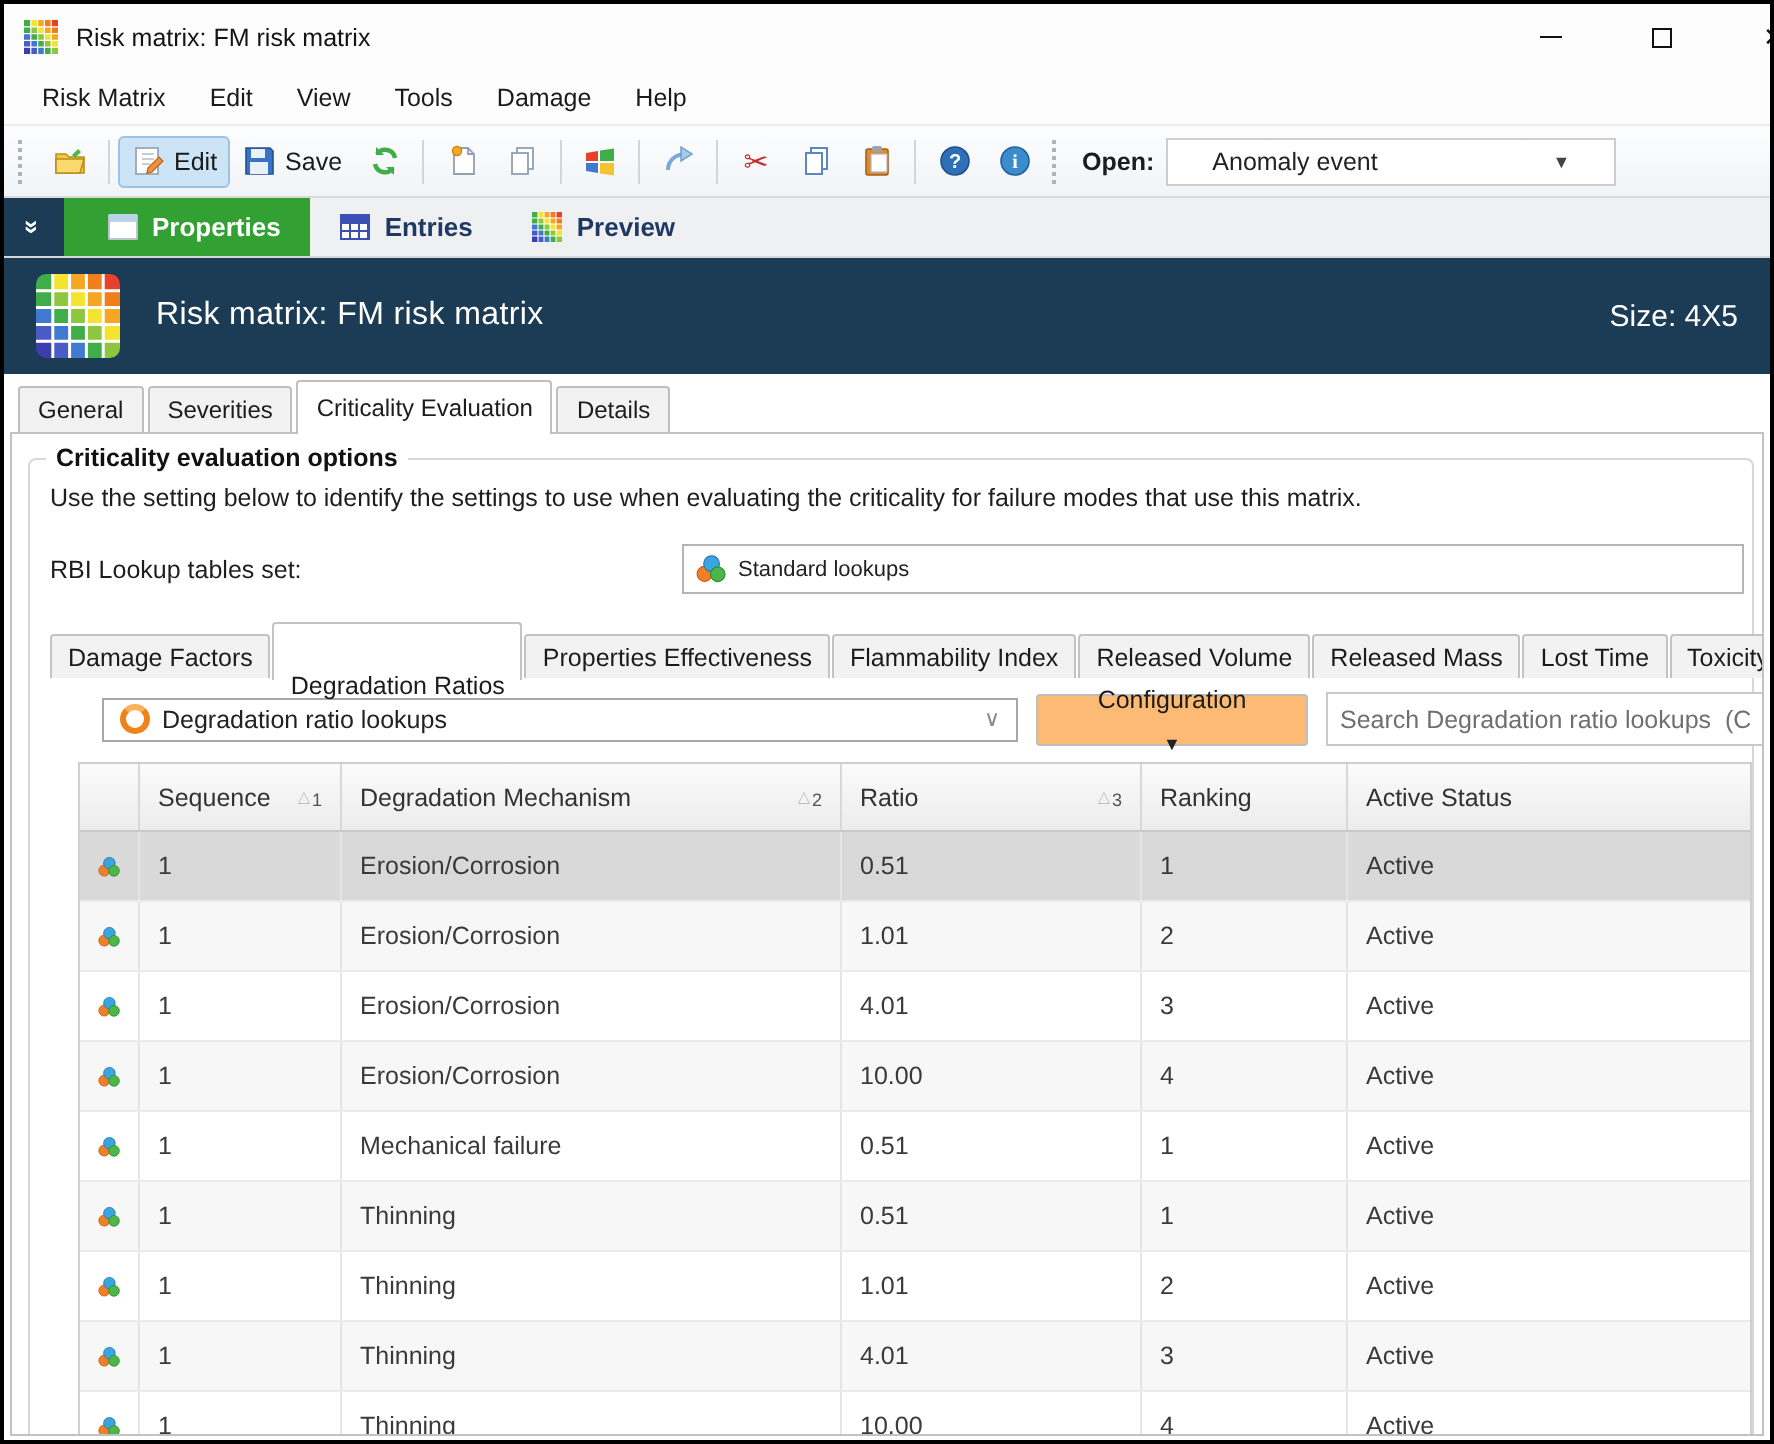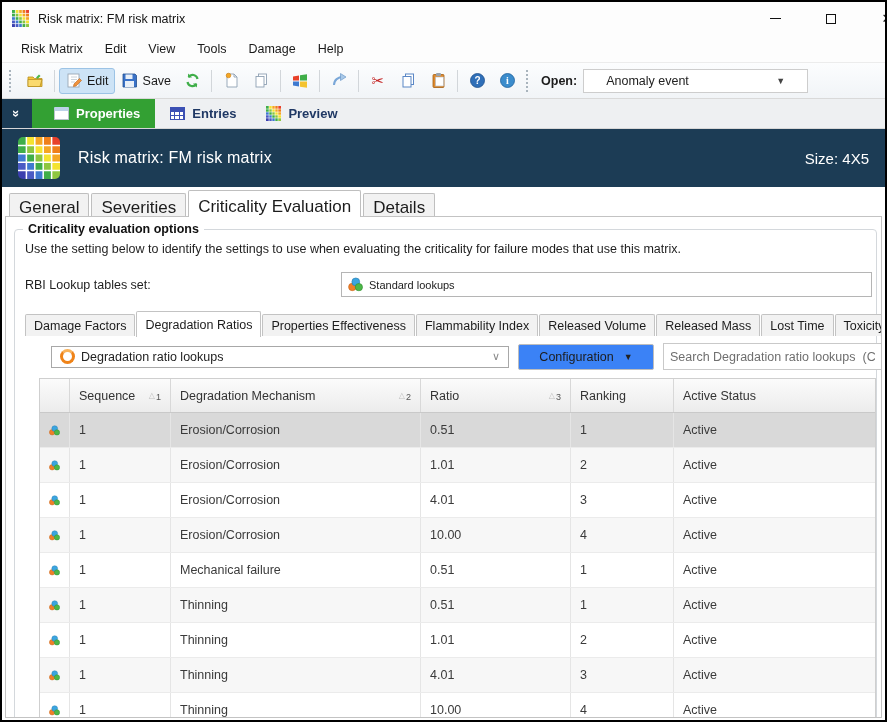--- a/index.html
+++ b/index.html
@@ -63,21 +63,21 @@
   
   .banner { flex:0 0 58px; background:#1c3c55; display:flex; align-items:center;
             padding:0 16px; color:#fff; }
   .banner-ico { width:42px; height:42px; border-radius:5px; overflow:hidden; }
   .banner-title { font-size:16px; margin-left:18px; letter-spacing:.2px; }
   .banner-size { margin-left:auto; font-size:15px; }
 
   
   .pagetabs { flex:0 0 29px; display:flex; align-items:flex-end; padding-left:7px;
               background:#fff; position:relative; z-index:2; }
-  .ptab { font-size:17px; color:#1c1c1c; background:#f2f2f2; border:1px solid #bfbfbf;
+  .ptab { font-size:12px; color:#1c1c1c; background:#f2f2f2; border:1px solid #bfbfbf;
           border-bottom:none; border-radius:2px 2px 0 0; padding:4px 9px 4px 9px;
           margin-right:2px; height:23px; }
   .ptab.active { background:#fff; height:27px; padding-top:6px; margin-bottom:-1px; z-index:3; }
 
   
   .content { flex:1; margin:0 3px 2px 3px; border:1px solid #c3c3c3; background:#fff;
              padding:12px 4px 0 8px; overflow:hidden; position:relative; }
   .groupbox { border:1px solid #d4d8dc; border-radius:4px; height:calc(100% + 20px);
               padding:10px 0 0 10px; position:relative; }
   .groupbox-title { position:absolute; top:-8px; left:8px; background:#fff; padding:0 5px;
@@ -86,31 +86,31 @@
   .rbi-row { display:flex; align-items:center; margin-bottom:14px; }
   .rbi-label { font-size:12.5px; color:#1e1e1e; width:316px; flex:0 0 316px; }
   .rbi-field { flex:1; height:25px; border:1px solid #b5b5b5; background:#fff; margin-right:4px;
                display:flex; align-items:center; gap:6px; padding:0 6px; font-size:11px; color:#222; }
 
   
   .lookup-tabs { display:flex; align-items:flex-end; white-space:nowrap; }
   .ltab { font-size:12.5px; color:#1c1c1c; background:#f2f2f2; border:1px solid #c3c3c3;
           border-bottom:none; border-radius:2px 2px 0 0; padding:4px 8px; margin-right:1px;
           height:22px; flex:0 0 auto; }
-  .ltab.active { background:#fff; height:26px; padding-top:6px; margin-bottom:-1px; z-index:2; position:relative; }
+  .ltab.active { background:#fff; height:26px; padding-top:24px; margin-bottom:-1px; z-index:2; position:relative; }
 
   .lookup-bar { display:flex; align-items:center; gap:9px; margin:7px 0 8px 26px; }
   .lk-combo { width:458px; height:22px; border:1px solid #a8a8a8; background:#fff;
               display:flex; align-items:center; gap:6px; padding:0 8px; font-size:12.5px; color:#222; }
   .lk-combo .chev { margin-left:auto; color:#8a8a8a; font-size:11px; }
   .ring { width:15px; height:15px; border:3.5px solid #ef8318; border-radius:50%;
           border-top-color:#f9b259; }
   .config-btn { width:136px; height:26px; border:1px solid #bdbdbd; border-radius:2px;
-                background:#3b82f6; display:flex; align-items:center; justify-content:center;
-                gap:10px; font-size:12.5px; color:#1c1c1c; }
+                background:#fdba74; display:flex; align-items:center; justify-content:center;
+                gap:10px; font-size:12.5px; color:#1c1c1c;flex-direction:column; }
   .config-btn .arrow { font-size:9px; color:#222; }
   .search-box { flex:1; height:27px; border:1px solid #c9c9c9; background:#fff;
                 margin-right:-6px; }
   .search-box input { width:100%; height:100%; border:none; outline:none;
                       font-family:"Liberation Sans", sans-serif; font-size:12.5px;
                       padding:0 6px; color:#222; }
   .search-box input::placeholder { color:#6f6f6f; opacity:1; }
 
   
   .grid { margin-left:14px; border:1px solid #cfcfcf; border-bottom:none; }

